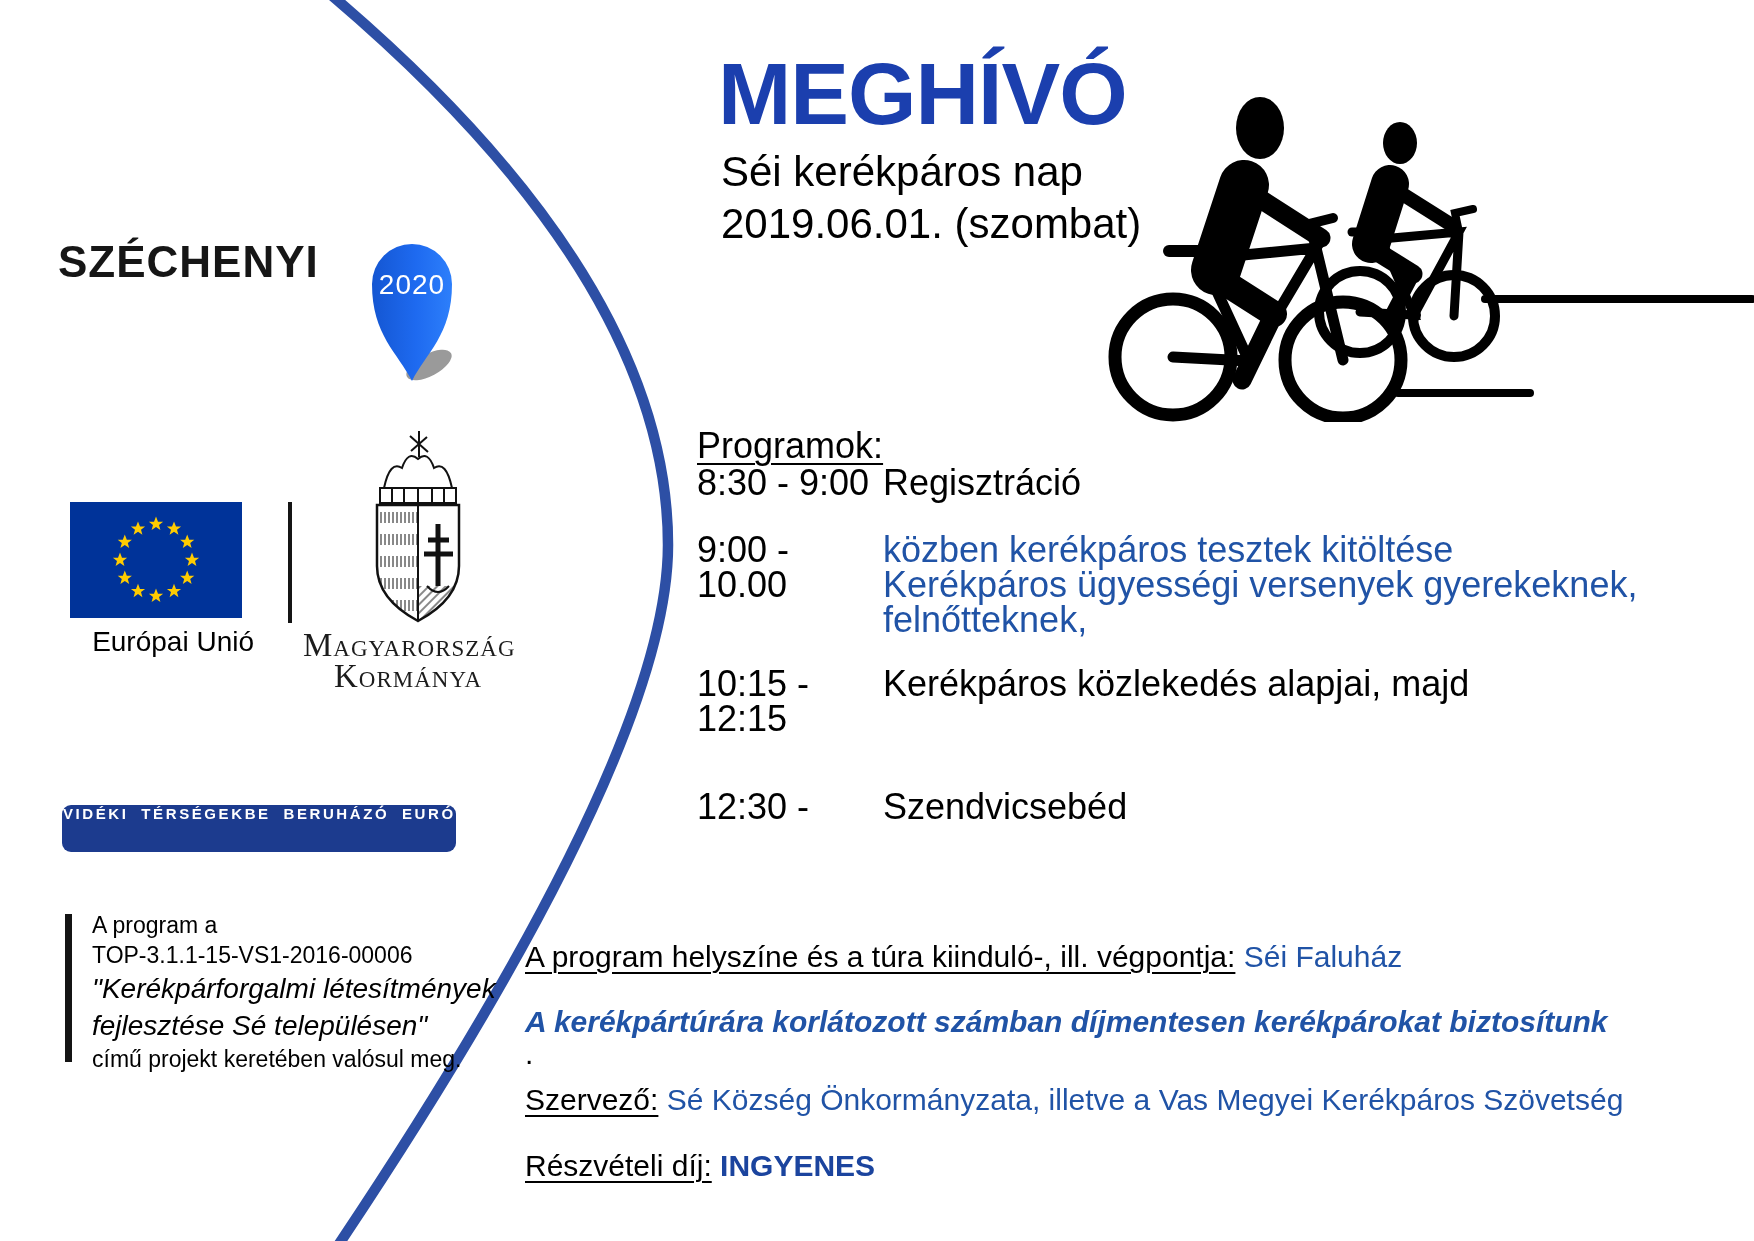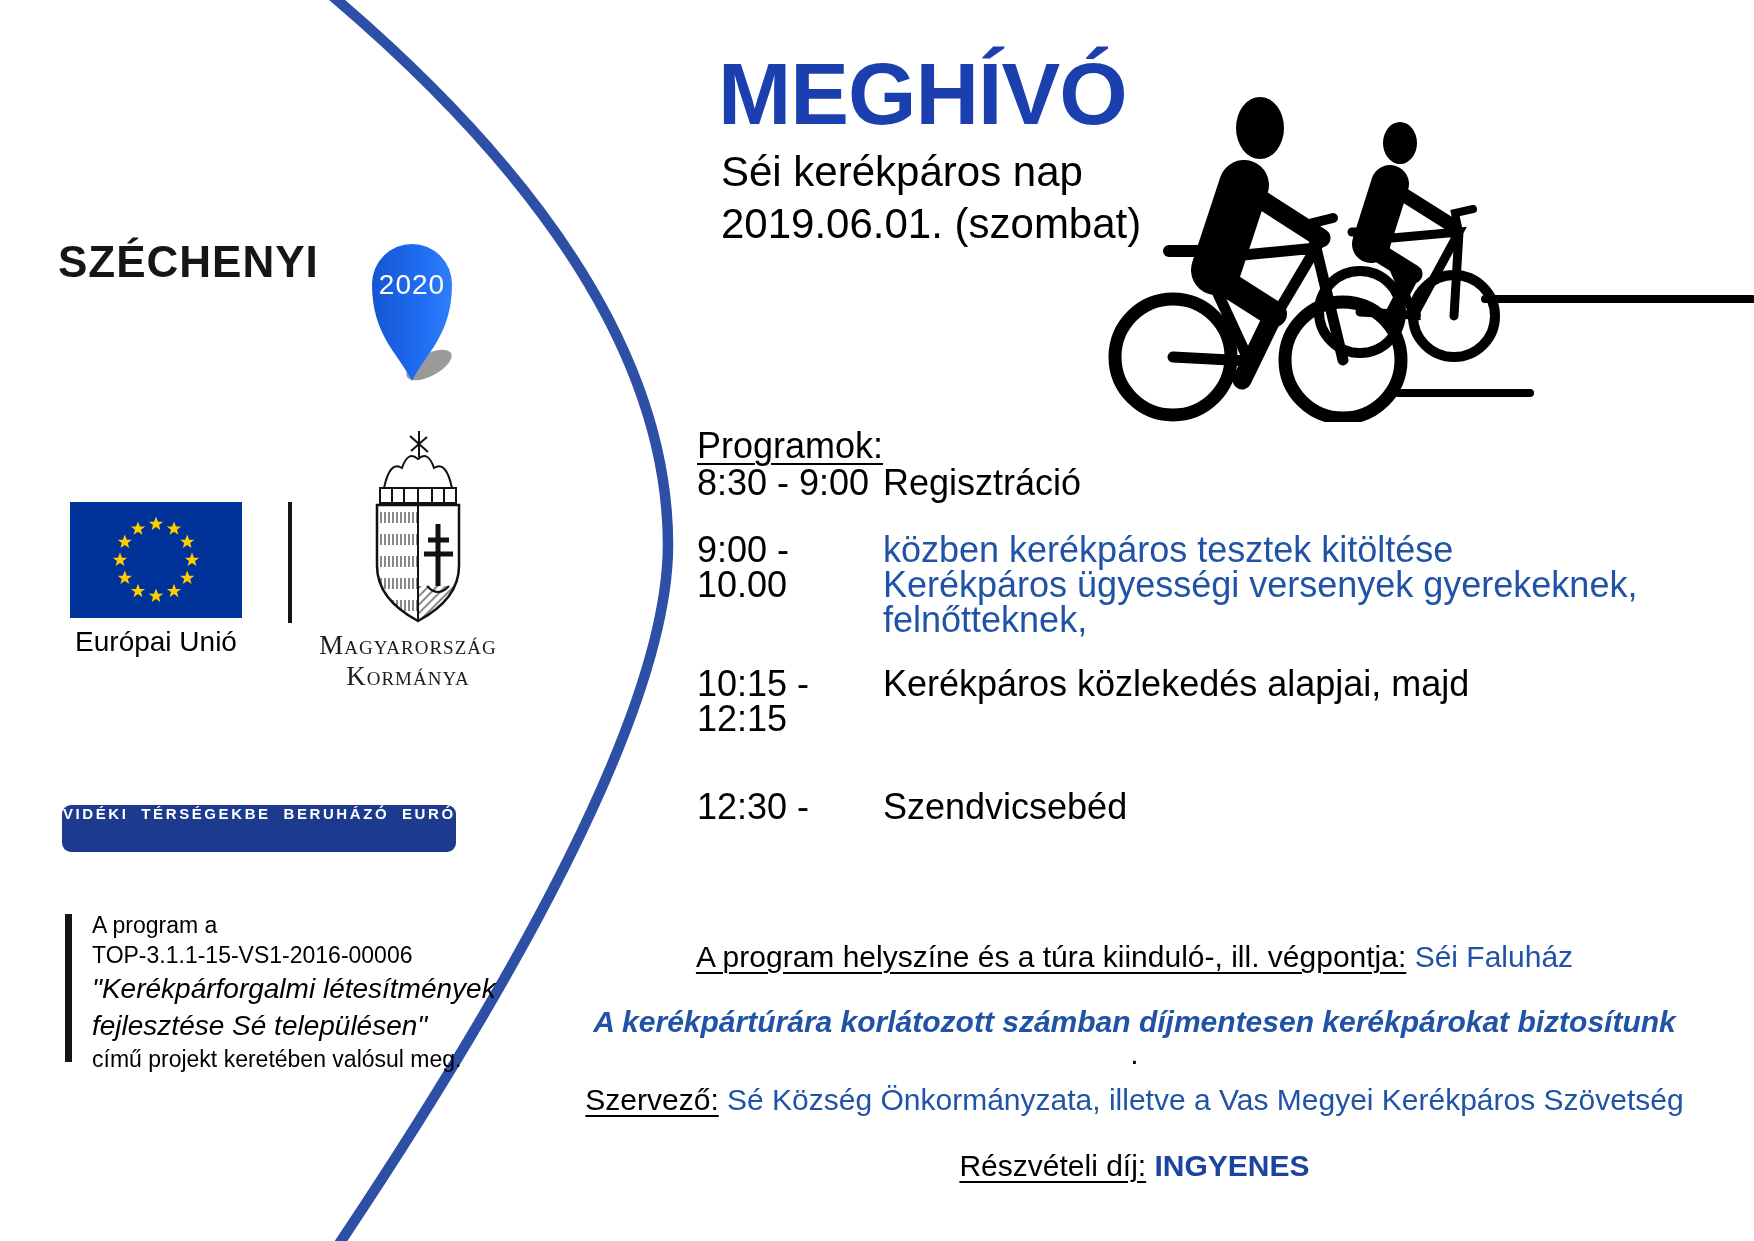--- a/index.html
+++ b/index.html
@@ -10,26 +10,26 @@
 
   
   .curve{left:0;top:0;pointer-events:none;}
 
   
   .sz-text{left:58px;top:238px;font-size:44px;font-weight:800;letter-spacing:1px;color:#161616;line-height:48px;}
   .pin{left:366px;top:237px;}
 
   
   .flag{left:70px;top:502px;}
-  .eu-label{left:58px;top:626px;width:196px;text-align:center;font-size:28px;}
+  .eu-label{left:58px;top:626px;width:196px;text-align:right;font-size:28px;}
   .divider{left:288px;top:502px;width:4px;height:121px;background:#151515;}
   .coat{left:348px;top:428px;}
   .gov-label{left:303px;top:630px;width:210px;text-align:center;
              font-family:"Liberation Serif",serif;font-variant:small-caps;
-             font-size:27px;line-height:31px;letter-spacing:1px;color:#1c1c1c;}
+             font-size:33px;line-height:31px;letter-spacing:1px;color:#1c1c1c;}
 
   
   .banner{left:62px;top:805px;width:394px;height:47px;background:var(--c-banner_bg);
           border-radius:9px;display:flex;align-items:flex-start;justify-content:center;}
   .banner span{color:#fff;font-size:15px;font-weight:700;letter-spacing:2.6px;word-spacing:6px;white-space:nowrap;}
 
   
   .proj-bar{left:65px;top:914px;width:7px;height:148px;background:#141414;}
   .proj{left:92px;top:910px;width:420px;}
   .proj .r{font-size:23px;line-height:30px;}
@@ -45,21 +45,21 @@
   .prog-head{margin-bottom:2px;}
   .u{text-decoration:underline;text-decoration-thickness:2px;text-underline-offset:5px;}
   .prow{display:flex;}
   .ptime{width:186px;flex-shrink:0;}
   .pdesc{flex:1;}
   .m1{margin-top:32px;} .m2{margin-top:29px;} .m3{margin-top:27px;} .m4{margin-top:26px;}
   .blue{color:var(--c-text_blue);}
   .bluebold{color:var(--c-strong_blue);font-weight:700;}
   .ital{font-style:italic;}
 
-  .details{left:525px;top:930px;width:1219px;font-size:30px;line-height:38px;text-align:center;}
+  .details{left:525px;top:930px;width:1219px;font-size:30px;line-height:38px;}
   .d1{margin-top:8px;} .d2{margin-top:27px;color:var(--c-text_blue);font-weight:700;font-style:italic;}
   .ddot{line-height:26px;} .d3{margin-top:14px;} .d4{margin-top:28px;}
   .val{color:var(--c-text_blue);}
   .valstrong{color:var(--c-strong_blue);font-weight:700;}
 </style>
 </head>
 <body>
 
 <div class="page">
 

